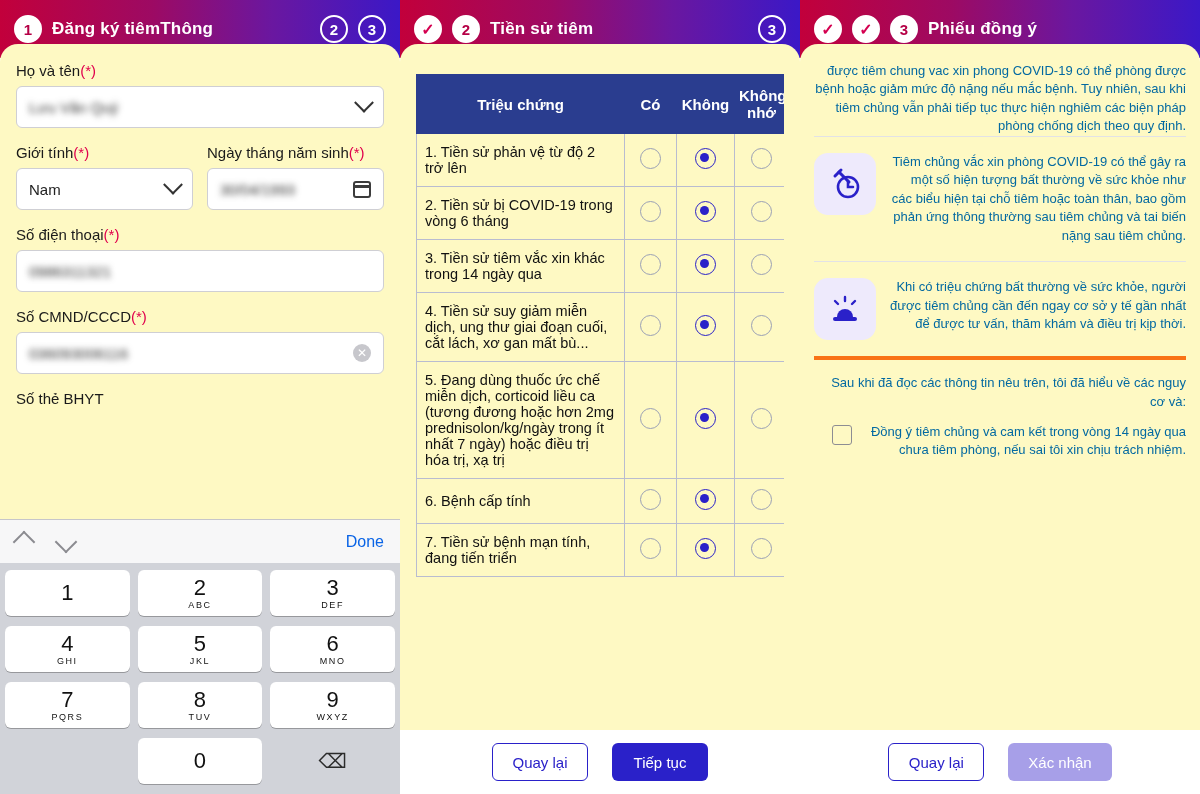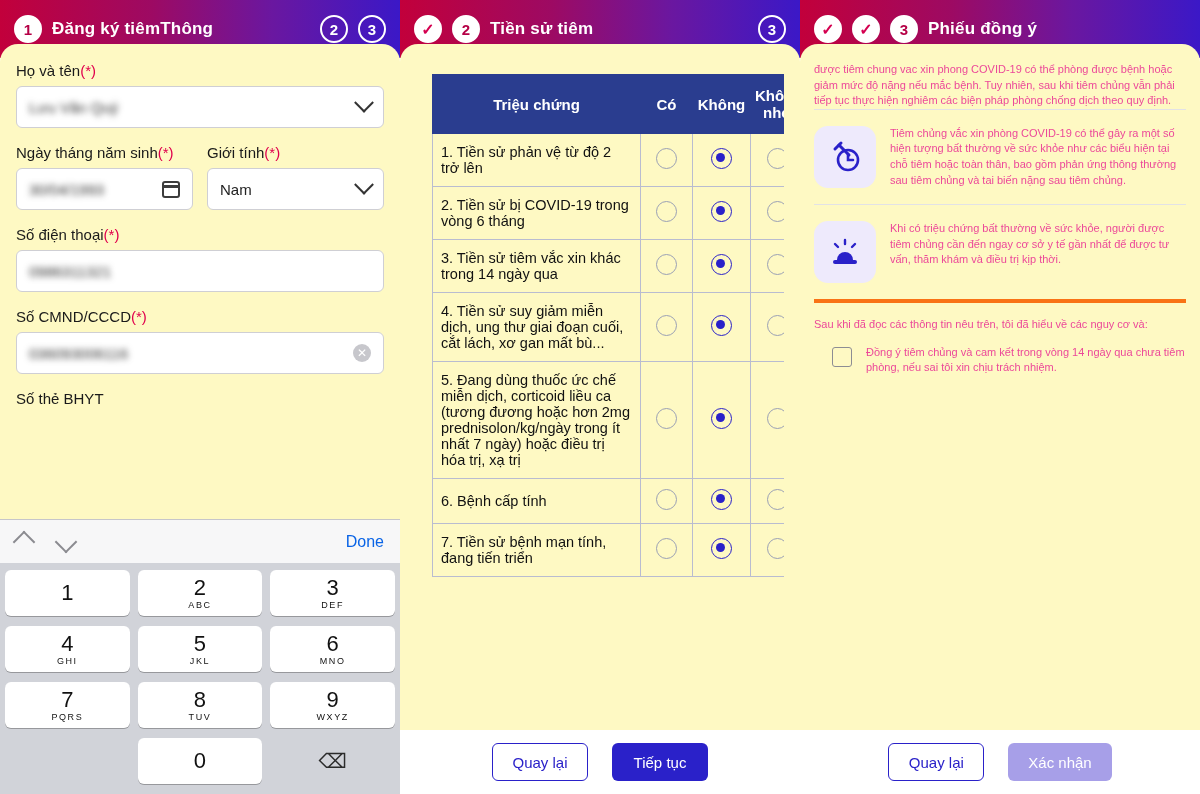--- a/index.html
+++ b/index.html
@@ -77,21 +77,21 @@
   }
   .key .num { font-size: 22px; color: #111; line-height: 22px; }
   .key .sub { font-size: 9px; letter-spacing: 1.6px; color: #111; margin-top: 1px; }
   .key.blank { background: transparent; box-shadow: none; }
   .key.del { background: transparent; box-shadow: none; }
   .delglyph { font-size: 20px; color: #2b2b2b; }
 
   
   .p2 { background: #fff; height: 100%; position: relative; }
   .tbl-wrap { position: absolute; top: 74px; left: 16px; right: 16px; bottom: 64px; overflow: hidden; }
-  table.symp { border-collapse: collapse; width: 100%; table-layout: fixed; margin-left: 16px; }
+  table.symp { border-collapse: collapse; width: 100%; table-layout: fixed; }
   table.symp th {
     background: #2a3d8f; color: #fff; font-size: 15px; font-weight: 700;
     padding: 12px 4px; border: 1px solid #2a3d8f; text-align: center; vertical-align: middle;
   }
   table.symp th.c1 { width: 208px; }
   table.symp th.c2 { width: 52px; }
   table.symp th.c3 { width: 58px; }
   table.symp th.c4 { width: 54px; }
   table.symp td { border: 1px solid #b9bcd0; font-size: 14.5px; color: #111; padding: 10px 8px; vertical-align: middle; }
   table.symp td.opt { text-align: center; }
@@ -104,21 +104,21 @@
             display: flex; align-items: center; justify-content: center; gap: 24px; background: #fff; }
   .btn { height: 38px; min-width: 96px; border-radius: 6px; font-size: 15px;
          display: flex; align-items: center; justify-content: center; }
   .btn.outline { border: 1.4px solid #2a21c9; color: #2a21c9; background: #fff; padding: 0 18px; }
   .btn.solid { background: #2a21c9; color: #fff; padding: 0 20px; }
   .btn.disabled { background: #a79fe8; color: #fff; padding: 0 20px; }
 
   
   .p3 { background: #fff; height: 100%; position: relative; }
   .consent { position: absolute; top: 62px; left: 14px; right: 14px; bottom: 64px; overflow: hidden; }
-  .c-text { font-size: 11px; line-height: 1.42; color: #ec4899; }
+  .c-text { font-size: 13px; line-height: 1.42; color: #0369a1; text-align: right; }
   .c-block { display: flex; gap: 14px; padding: 16px 0; border-top: 1px solid #e2e2e6; align-items: flex-start; }
   .c-icon { width: 62px; height: 62px; border-radius: 14px; background: #eeeafc;
             flex: 0 0 auto; display: flex; align-items: center; justify-content: center; }
   .c-foot { border-top: 4px solid #f97316; padding-top: 14px; }
   .chk-row { display: flex; gap: 14px; margin-top: 12px; padding-left: 18px; }
   .chkbox { width: 20px; height: 20px; border: 1.4px solid #8d8d93; border-radius: 3px; flex: 0 0 auto; margin-top: 2px; }
 </style>
 </head>
 <body>
 
@@ -141,34 +141,34 @@
           <span>Họ và tên</span><span class="req">(*)</span>
         </div>
         <div class="field">
           <span class="val blur">Lưu Văn Quý</span>
           <span class="chev"></span>
         </div>
 
         <div class="row2">
           <div>
             <div class="lbl">
+              <span>Giới tính</span><span class="req">(*)</span>
+            </div>
+            <div class="field">
+              <span class="val">Nam</span>
+              <span class="chev"></span>
+            </div>
+          </div>
+          <div>
+            <div class="lbl">
               <span>Ngày tháng năm sinh</span><span class="req">(*)</span>
             </div>
             <div class="field">
               <span class="val blur">30/04/1993</span>
               <span class="cal"></span>
-            </div>
-          </div>
-          <div>
-            <div class="lbl">
-              <span>Giới tính</span><span class="req">(*)</span>
-            </div>
-            <div class="field">
-              <span class="val">Nam</span>
-              <span class="chev"></span>
             </div>
           </div>
         </div>
 
         <div class="lbl">
           <span>Số điện thoại</span><span class="req">(*)</span>
         </div>
         <div class="field">
           <span class="val blur">0986311321</span>
         </div>

